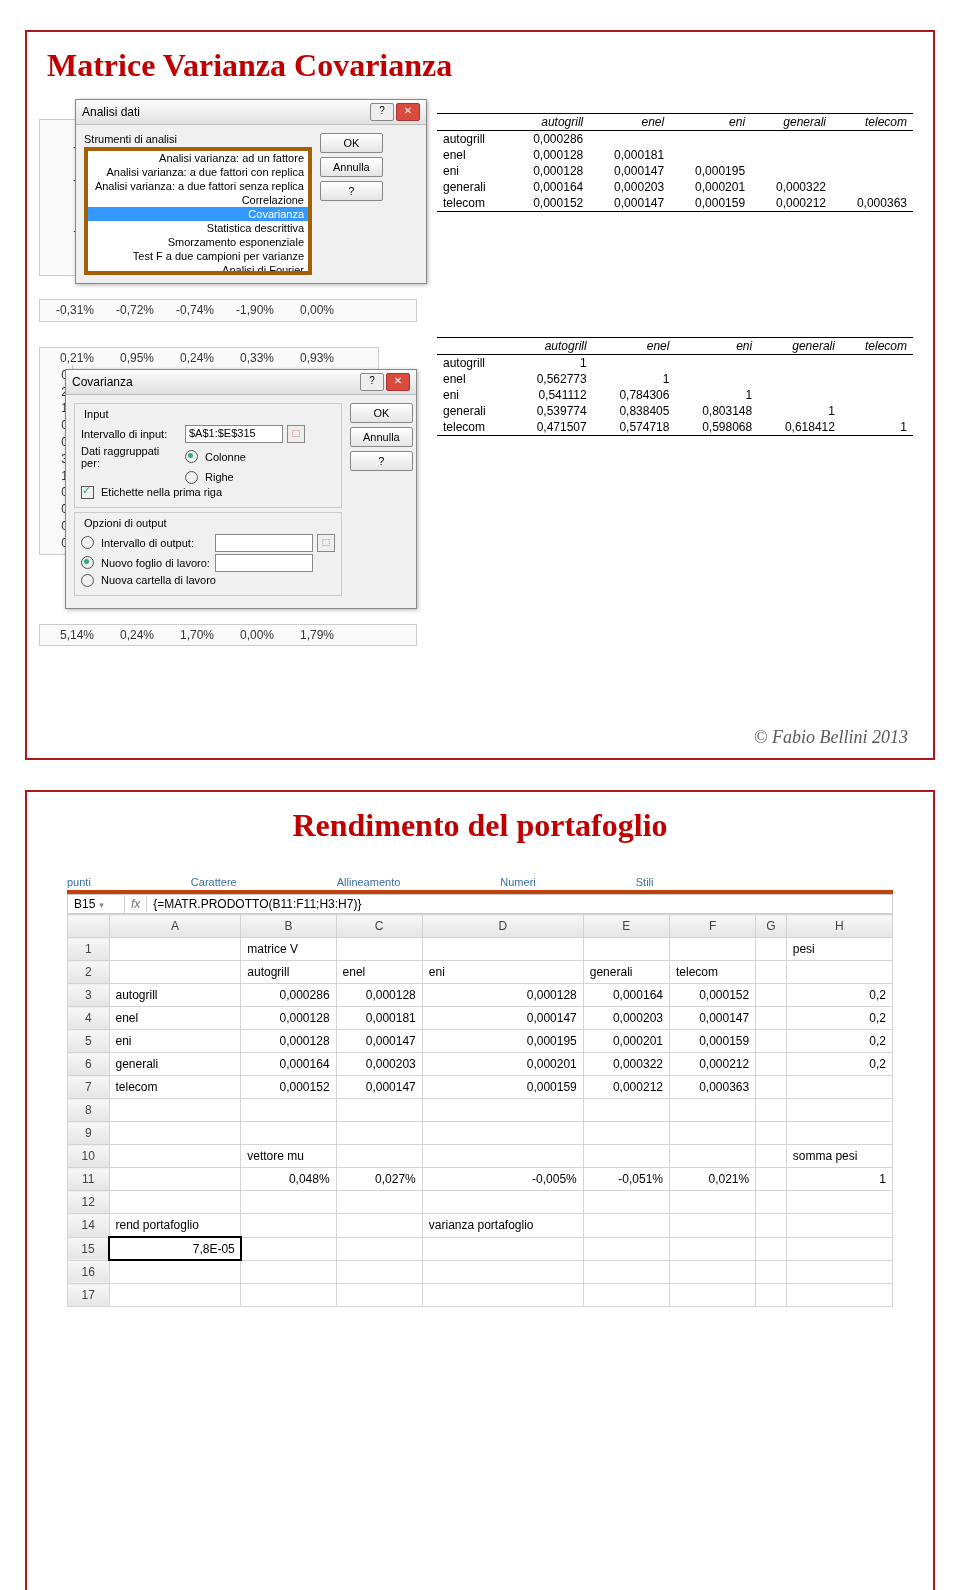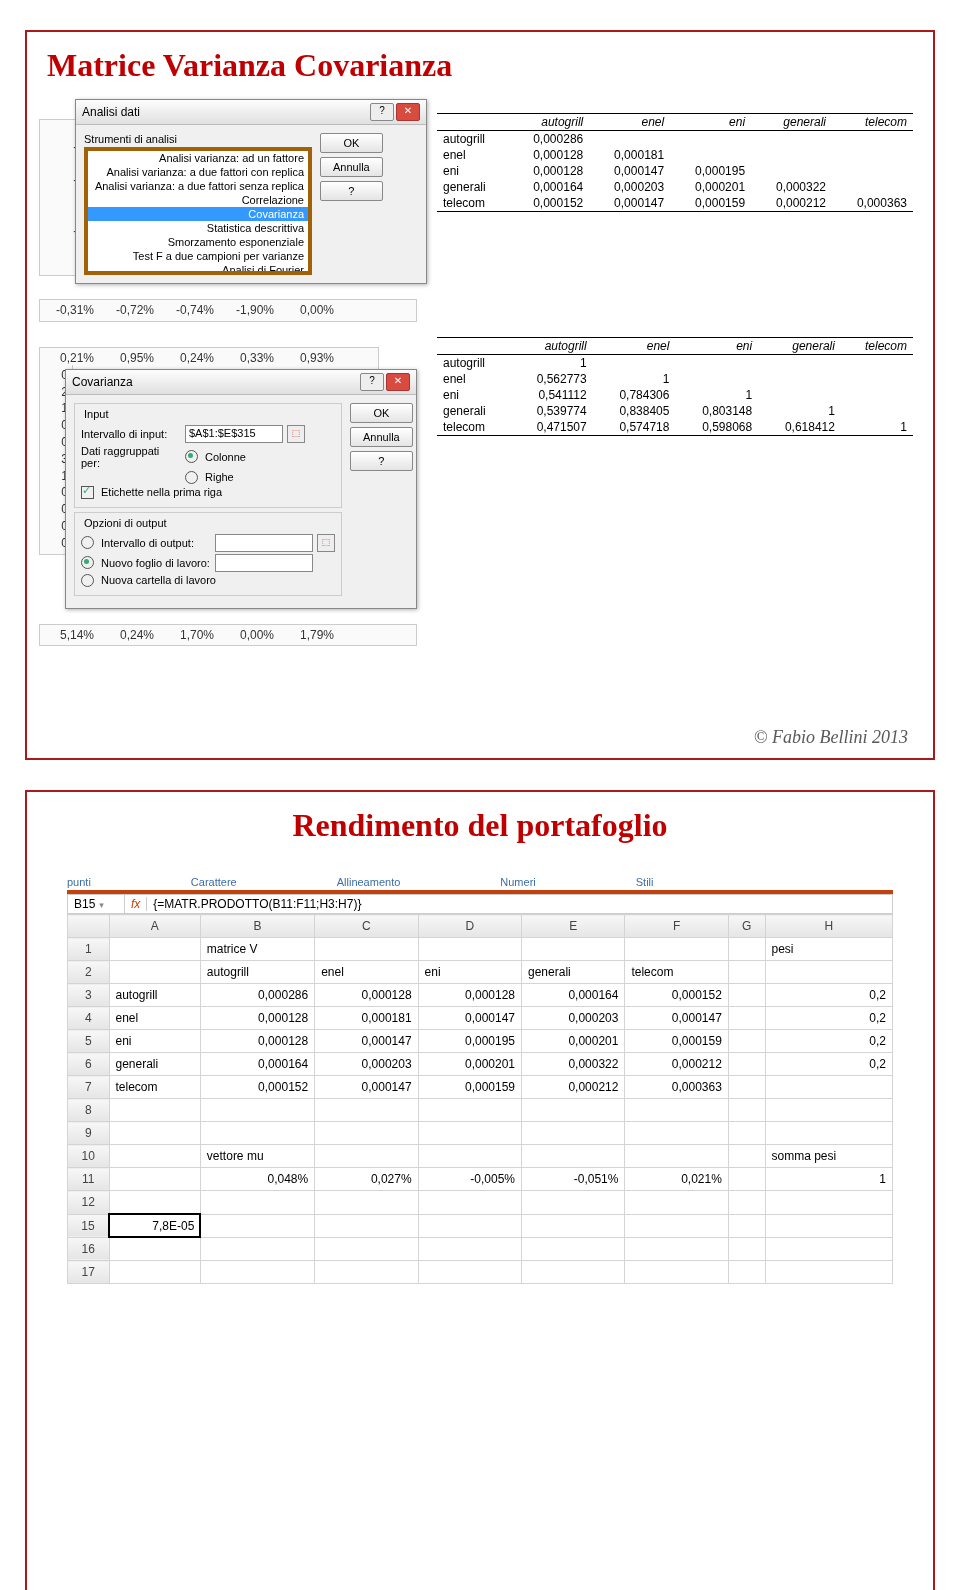--- a/index.html
+++ b/index.html
@@ -53,21 +53,21 @@
   .mtable .topb th{border-top:1px solid #000;}
   .mtable tbody tr:last-child td{border-bottom:1px solid #000;}
   .mtable td{font-style:normal;}
 
   
   .ribbonrow{display:flex;gap:100px;font-size:11px;color:#3a6ea5;border-bottom:4px solid #c2410c;padding:2px 0;}
   .ribbonrow span{position:relative;}
   .fxrow{display:flex;align-items:center;border:1px solid #ccc;background:#fff;font-size:12px;}
   .nbox{border-right:1px solid #ccc;padding:2px 20px 2px 6px;background:#fff;}
   .nbox .dd{color:#888;font-size:9px;margin-left:4px;}
-  .fxlab{padding:0 6px;font-style:italic;color:#c2410c;border-right:1px solid #ccc;}
+  .fxlab{padding:0 6px;font-style:italic;color:#737373;border-right:1px solid #ccc;}
   .fxval{padding:2px 6px;}
   .sheet{border-collapse:collapse;font-size:12px;width:100%;}
   .sheet th,.sheet td{border:1px solid #d4d4d4;padding:2px 6px;text-align:right;height:18px;}
   .sheet thead th{background:linear-gradient(#f7f7f7,#e5e5e5);text-align:center;font-weight:normal;color:#444;}
   .sheet .rh{background:linear-gradient(#f7f7f7,#e5e5e5);text-align:center;font-weight:normal;color:#444;width:28px;}
   .sheet .lab{text-align:left;}
   .sheet .selcell{border:2px solid #000;padding:1px 5px;}
 </style>
 </head>
 <body>
@@ -538,20 +538,31 @@
             <td></td>
             <td></td>
             <td></td>
             <td></td>
             <td></td>
             <td></td>
             <td></td>
             <td></td>
           </tr>
           <tr>
+            <th class="rh">14</th>
+            <td class="lab">rend portafoglio</td>
+            <td></td>
+            <td></td>
+            <td class="lab">varianza portafoglio</td>
+            <td></td>
+            <td></td>
+            <td></td>
+            <td></td>
+          </tr>
+          <tr>
             <th class="rh">15</th>
             <td class="selcell">7,8E-05</td>
             <td></td>
             <td></td>
             <td></td>
             <td></td>
             <td></td>
             <td></td>
             <td></td>
           </tr>

